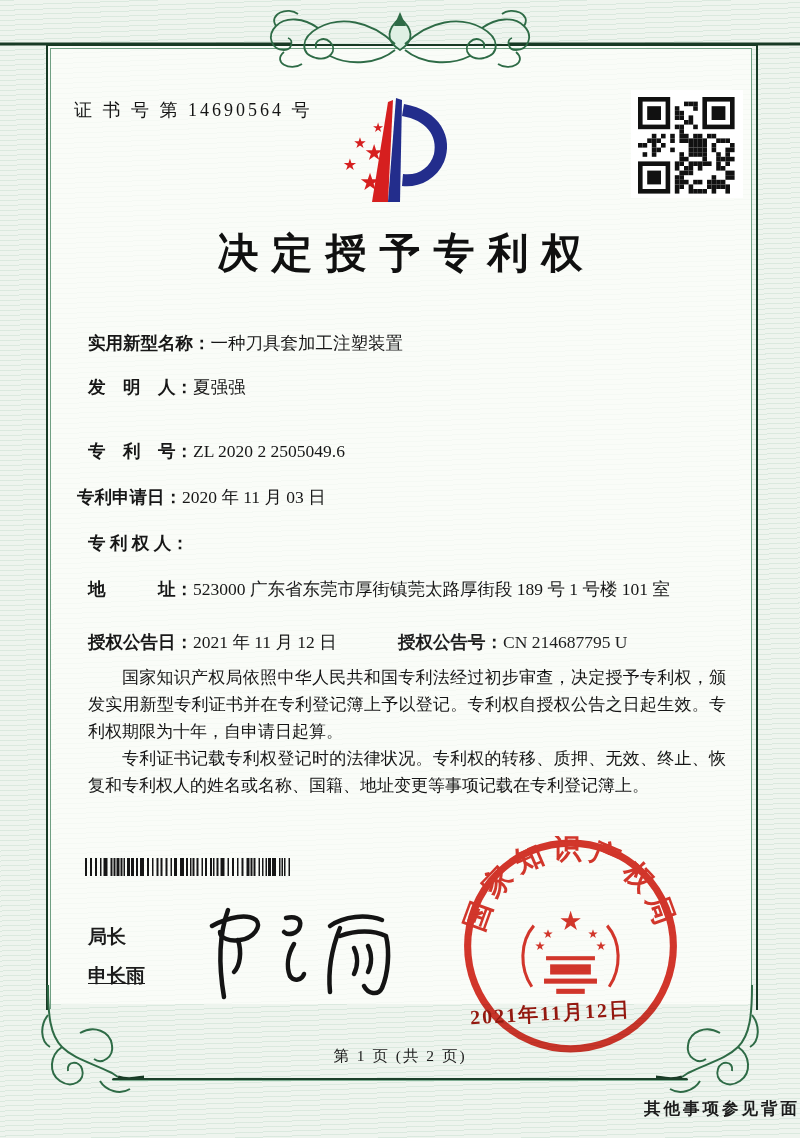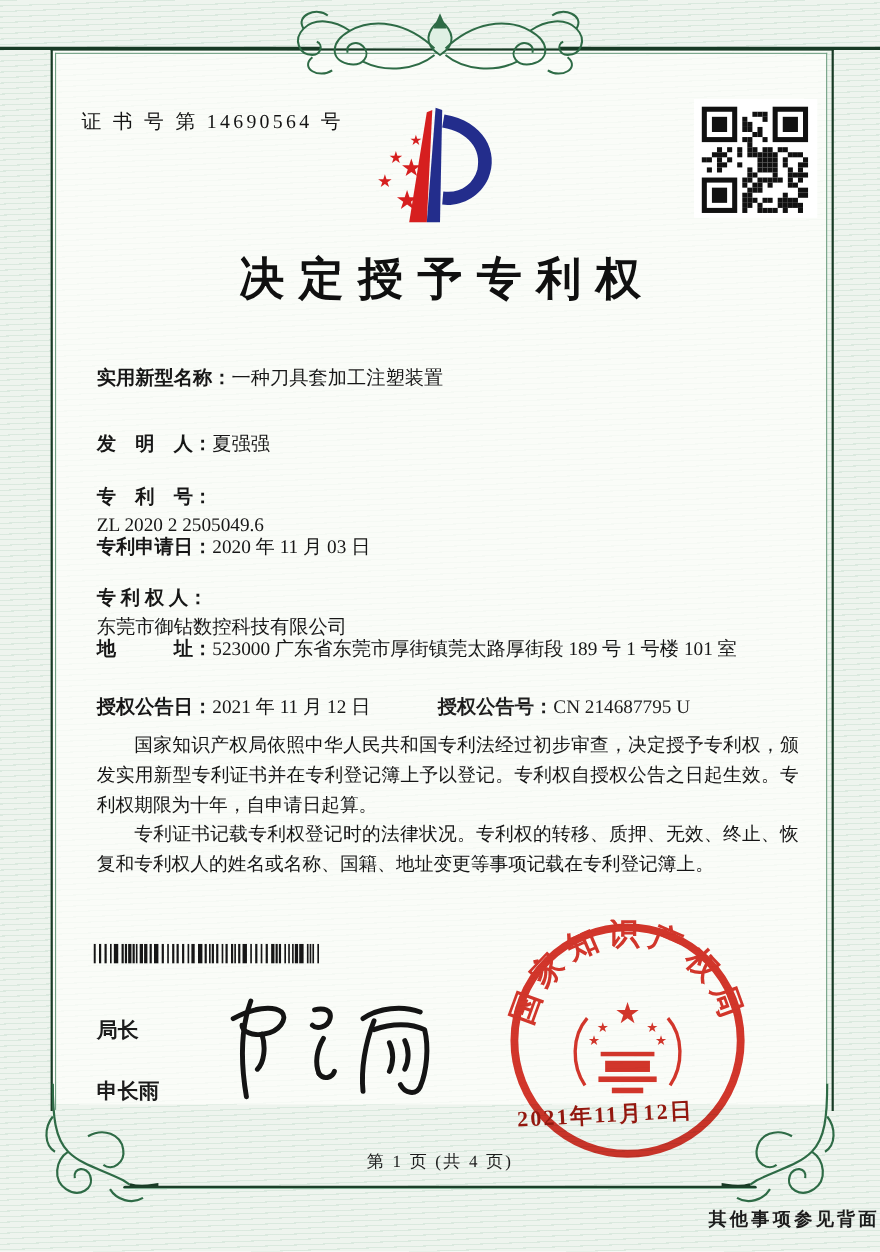--- a/index.html
+++ b/index.html
@@ -37,37 +37,37 @@
   .qr{ position:absolute; left:631px; top:90px; width:112px; height:108px; background:#fff; }
   .title{
     position:absolute; left:0; top:226px; width:100%;
     text-align:center; font-size:41px; font-weight:700; letter-spacing:13px;
     text-indent:13px; color:#101010;
   }
   .field-row{ position:absolute; display:flex; font-size:17.5px; line-height:26px; color:#171717; }
   .field-row .lbl{ flex:0 0 auto; white-space:pre; font-weight:600; }
   .field-row .val{ flex:1 1 auto; font-weight:500; }
   .row-name{ left:88px; top:330px; width:640px; }
-  .row-inventor{ left:88px; top:390px; width:640px; }
-  .row-patno{ left:88px; top:438px; width:640px;flex-direction:column; }
-  .row-appdate{ left:88px; top:484px; width:640px; }
+  .row-inventor{ left:88px; top:374px; width:640px; }
+  .row-patno{ left:88px; top:438px; width:640px; }
+  .row-appdate{ left:77px; top:484px; width:640px; }
   .row-patentee{ left:88px; top:530px; width:640px;flex-direction:column; }
   .row-address{ left:88px; top:576px; width:636px; }
   .row-grant{ left:88px; top:629px; width:640px; }
   .grant-no-pair{ position:absolute; left:398px; top:629px; display:flex; font-size:17.5px; line-height:26px; }
   .grant-no-pair .lbl{ font-weight:600; white-space:pre; }
   .body-text{
     position:absolute; left:88px; top:664px; width:638px;
     font-size:17px; line-height:27px; text-align:justify; color:#151515;
   }
   .body-text p{ margin:0; text-indent:2em; }
   .barcode{ position:absolute; left:85px; top:858px; width:208px; height:18px; }
   .director-block{ position:absolute; left:88px; top:924px; font-family:"Liberation Sans","DejaVu Sans",sans-serif; }
   .director-title{ font-size:19px; font-weight:700; color:#1c1c1c; }
-  .director-name{ font-size:19px; font-weight:700; margin-top:29px; color:#1c1c1c; }
+  .director-name{ font-size:19px; font-weight:700; margin-top:13px; color:#1c1c1c;text-decoration:underline; }
   .signature{ position:absolute; left:190px; top:892px; width:215px; height:110px; }
   .seal{ position:absolute; left:458px; top:836px; width:225px; height:220px; mix-blend-mode:multiply; opacity:.93; }
   .seal-date{
     position:absolute; left:470px; top:1000px; font-size:20px; font-weight:700;
     color:#93180f; letter-spacing:2px; transform:rotate(-3deg);
   }
   .page-no{ position:absolute; left:0; top:1046px; width:100%; text-align:center; font-size:15.5px; color:#1c1c1c; letter-spacing:2px; }
   .footer-note{ position:absolute; left:0; top:1098px; width:100%; text-align:right; font-size:16.5px; color:#1c1c1c; letter-spacing:3px;font-weight:bold; }
 </style>
 </head>
@@ -285,21 +285,20 @@
   <div class="field-row row-patno">
     <span class="lbl">专　利　号：</span>
     <span class="val">ZL 2020 2 2505049.6</span>
   </div>
   <div class="field-row row-appdate">
     <span class="lbl">专利申请日：</span>
     <span class="val">2020 年 11 月 03 日</span>
   </div>
   <div class="field-row row-patentee">
     <span class="lbl">专 利 权 人：</span>
-    <span class="val">东莞市御钻数控科技有限公司</span>
   </div>
   <div class="field-row row-address">
     <span class="lbl">地　　　址：</span>
     <span class="val">523000 广东省东莞市厚街镇莞太路厚街段 189 号 1 号楼 101 室</span>
   </div>
   <div class="field-row row-grant">
     <span class="lbl">授权公告日：</span>
     <span class="val">2021 年 11 月 12 日</span>
   </div>
   <div class="grant-no-pair">
@@ -403,16 +402,16 @@
         <path d="M146,148 C158,130 158,104 144,88"></path>
       </g>
       <rect x="84" y="118" width="48" height="4"></rect>
       <rect x="88" y="126" width="40" height="10"></rect>
       <rect x="82" y="140" width="52" height="5"></rect>
       <rect x="94" y="150" width="28" height="5"></rect>
     </g>
   </svg>
   <div class="seal-date">2021年11月12日</div>
 
-  <div class="page-no">第 1 页 (共 4 页)</div>
+  <div class="page-no">第 1 页 (共 2 页)</div>
   <div class="footer-note">其他事项参见背面</div>
 
 </div>
 
 </body></html>

